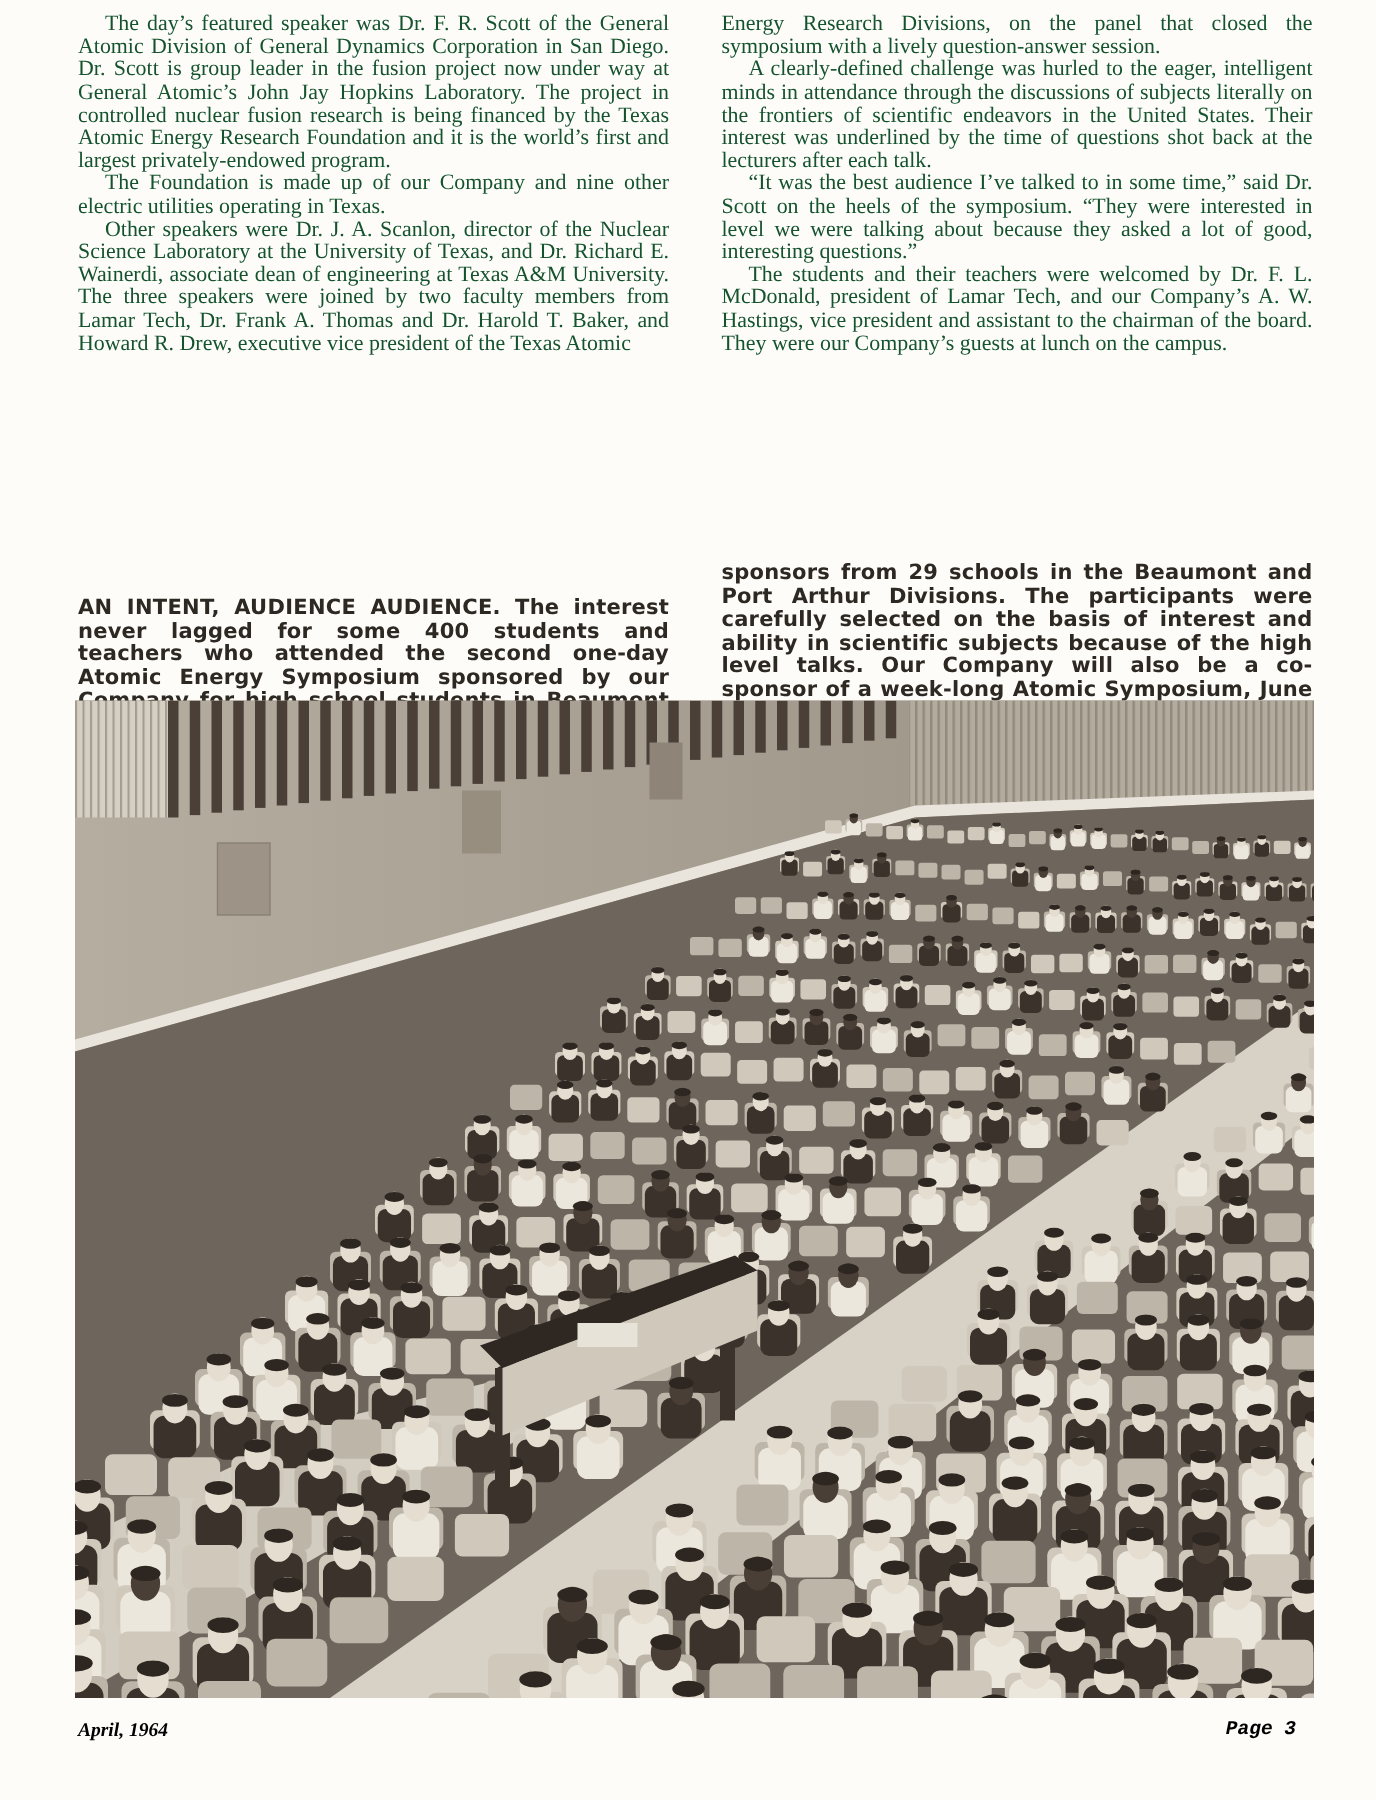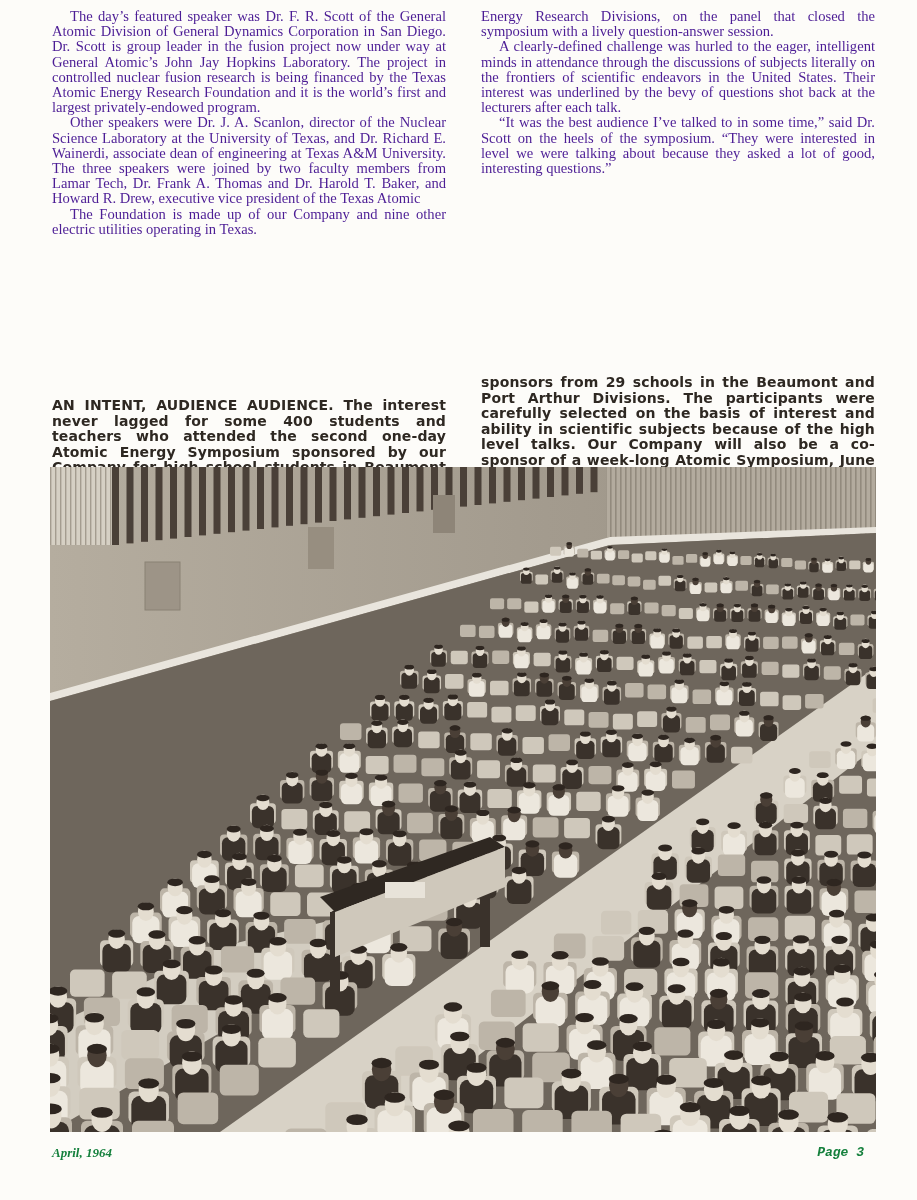--- a/index.html
+++ b/index.html
@@ -3,21 +3,21 @@
 <meta charset="utf-8">
 <style>
   html, body { margin: 0; padding: 0; }
   body {
     width: 917px; height: 1200px; background: #fdfcf9; position: relative; overflow: hidden;
     color: #2a2520;
   }
   .col {
     position: absolute; top: 9px; width: 394px;
     font-family: "Liberation Serif", "DejaVu Serif", serif;
-    font-size: 14.6px; line-height: 15.2px; color: #4c1d95;
+    font-size: 14.6px; line-height: 15.2px; color: #14532d;
   }
   .col-left { left: 52px; }
   .col-right { left: 481px; }
   .col p { margin: 0; text-align: justify; text-indent: 18px; hyphens: manual; }
   .col p.no-indent { text-indent: 0; }
   .caption {
     position: absolute; width: 394px;
     font-family: "DejaVu Sans", "Liberation Sans", sans-serif;
     font-weight: bold; font-size: 14px; line-height: 15.5px; color: #2e2822;
     text-align: justify; letter-spacing: 0.15px;
@@ -26,38 +26,39 @@
   .caption-right { left: 481px; top: 375px; }
   .caption .lead { font-weight: bold; letter-spacing: 0.2px; }
   .photo {
     position: absolute; left: 50px; top: 467px; width: 826px; height: 665px;
     background: #8d857a; overflow: hidden;
   }
   .photo svg { display: block; width: 100%; height: 100%; }
   .footer {
     position: absolute; top: 1145px;
     font-family: "Liberation Serif", "DejaVu Serif", serif;
-    font-style: italic; font-weight: bold; font-size: 13px; color: #15803d;
+    font-style: italic; font-weight: bold; font-size: 13px; color: #000000;
   }
   .footer-date { left: 52px; }
   .footer-page { right: 53px; font-family: Liberation Mono, monospace; }
 </style>
 </head>
 <body>
 
 <div class="col col-left">
   <p>The day’s featured speaker was Dr. F. R. Scott of the General Atomic Division of General Dynamics Corporation in San Diego. Dr. Scott is group leader in the fusion project now under way at General Atomic’s John Jay Hopkins Laboratory. The project in controlled nuclear fusion research is being financed by the Texas Atomic Energy Research Foundation and it is the world’s first and largest privately-endowed program.</p>
+  <p>The Foundation is made up of our Company and nine other electric utilities operating in Texas.</p>
   <p>Other speakers were Dr. J. A. Scanlon, director of the Nuclear Science Laboratory at the University of Texas, and Dr. Richard E. Wainerdi, associate dean of engineering at Texas A&amp;M University. The three speakers were joined by two faculty members from Lamar Tech, Dr. Frank A. Thomas and Dr. Harold T. Baker, and Howard R. Drew, executive vice president of the Texas Atomic</p>
-  <p>The Foundation is made up of our Company and nine other electric utilities operating in Texas.</p>
 </div>
 
 <div class="col col-right">
   <p class="no-indent">Energy Research Divisions, on the panel that closed the symposium with a lively question-answer session.</p>
-  <p>A clearly-defined challenge was hurled to the eager, intelligent minds in attendance through the discussions of subjects literally on the frontiers of scientific endeavors in the United States. Their interest was underlined by the bevy of questions shot back at the lecturers after each talk.</p>
+  <p>A clearly-defined challenge was hurled to the eager, intelligent minds in attendance through the discussions of subjects literally on the frontiers of scientific endeavors in the United States. Their interest was underlined by the time of questions shot back at the lecturers after each talk.</p>
   <p>“It was the best audience I’ve talked to in some time,” said Dr. Scott on the heels of the symposium. “They were interested in level we were talking about because they asked a lot of good, interesting questions.”</p>
+  <p>The students and their teachers were welcomed by Dr. F. L. McDonald, president of Lamar Tech, and our Company’s A. W. Hastings, vice president and assistant to the chairman of the board. They were our Company’s guests at lunch on the campus.</p>
 </div>
 
 <div class="caption caption-left">
   <span class="lead">AN INTENT, AUDIENCE AUDIENCE.</span>
   <span>The interest never lagged for some 400 students and teachers who attended the second one-day Atomic Energy Symposium sponsored by our Company for high school students in Beaumont as they heard some of the outstanding nuclear scientists of Texas and the nation lecture on nuclear physics and nuclear fusion. The symposium was held in the theater on the campus of Lamar Tech in Beaumont. The audience was made up of students and science</span>
 </div>
 
 <div class="caption caption-right">
   <span>sponsors from 29 schools in the Beaumont and Port Arthur Divisions. The participants were carefully selected on the basis of interest and ability in scientific subjects because of the high level talks. Our Company will also be a co-sponsor of a week-long Atomic Symposium, June 7-10, at the University of Texas in Austin. Students from all over the state will attend this investor-owned electric company sponsored program.</span>
 </div>

